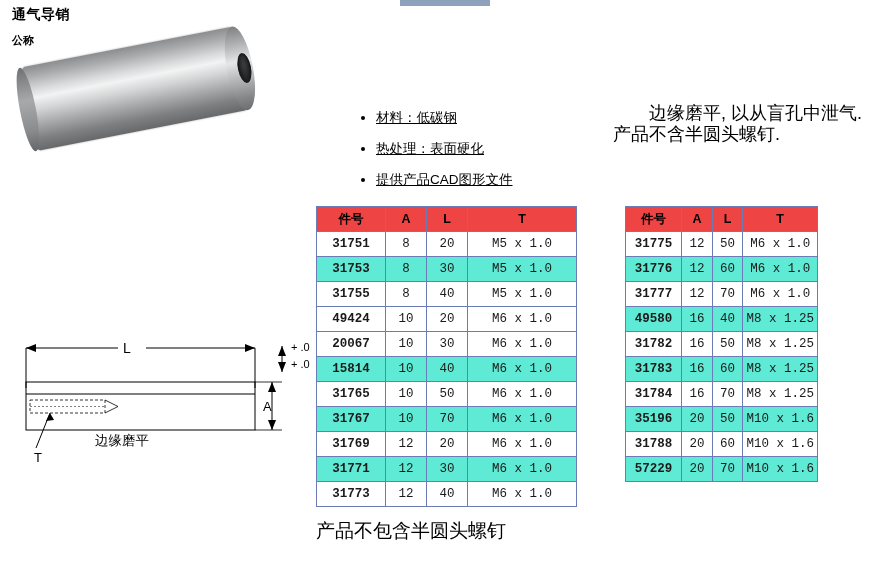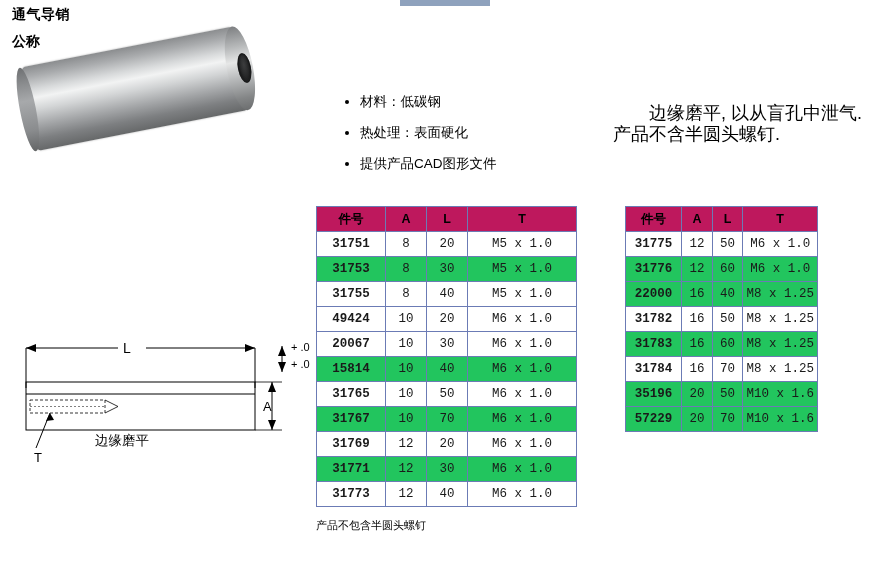--- a/index.html
+++ b/index.html
@@ -33,21 +33,21 @@
     left: 12px;
     top: 6px;
     font-size: 14px;
     font-weight: bold;
     letter-spacing: 0.5px;
   }
   .subtitle {
     position: absolute;
     left: 12px;
     top: 33px;
-    font-size: 14px;
+    font-size: 11px;
     font-weight: bold;
   }
 
   
   .photo {
     position: absolute;
     left: 18px;
     top: 58px;
     width: 275px;
     height: 120px;
@@ -108,22 +108,23 @@
     left: 344px;
     top: 86px;
     font-size: 13.5px;
     line-height: 31px;
   }
   .bullets li {
     margin: 0;
     padding: 0;
   }
   .bullets ul {
-    margin: 0;
+    margin: 16px;
     padding-left: 16px;
+    text-decoration: underline;
   }
 
   
   .note {
     position: absolute;
     left: 613px;
     top: 103px;
     width: 255px;
     font-size: 18px;
     line-height: 21px;
@@ -140,55 +141,55 @@
   }
 
   
   table.spec {
     position: absolute;
     border-collapse: collapse;
     font-family: "Liberation Mono", monospace;
     font-size: 12.5px;
   }
   table.spec th {
-    background: #be185d;
+    background: #ef4444;
     border: 1px solid #6b7bb5;
     font-family: "Liberation Sans", sans-serif;
     font-weight: bold;
     font-size: 12.5px;
     height: 22px;
     color: #000;
   }
   table.spec td {
     border: 1px solid #6b7bb5;
     text-align: center;
     height: 22px;
     background: #ffffff;
     color: #1a1a1a;
   }
   table.spec tr.alt td {
-    background: #22c55e;
+    background: #5eead4;
   }
   table.spec td.c0 { width: 66px; font-weight: bold; margin-left: 25px; }
   table.spec td.c1 { width: 38px; }
   table.spec td.c2 { width: 38px; }
   table.spec td.c3 { width: 106px; }
   table.spec th.h0 { width: 66px; }
   table.spec th.h1 { width: 38px; }
   table.spec th.h2 { width: 38px; }
   table.spec th.h3 { width: 106px; }
 
   #table-left { left: 316px; top: 206px; }
   #table-right { left: 625px; top: 206px; }
 
   .footnote {
     position: absolute;
     left: 316px;
     top: 518px;
-    font-size: 11px;
+    font-size: 19px;
   }
 </style>
 </head>
 <body>
 
 <div class="page">
 
   <div class="topbar"></div>
 
   <div class="title">通气导销</div>
@@ -347,22 +348,28 @@
         <td class="c1">12</td>
         <td class="c2">50</td>
         <td class="c3">M6 x 1.0</td>
       </tr>
       <tr class="alt">
         <td class="c0">31776</td>
         <td class="c1">12</td>
         <td class="c2">60</td>
         <td class="c3">M6 x 1.0</td>
       </tr>
-      <tr class="alt">
-        <td class="c0">22000</td>
+      <tr>
+        <td class="c0">31777</td>
+        <td class="c1">12</td>
+        <td class="c2">70</td>
+        <td class="c3">M6 x 1.0</td>
+      </tr>
+      <tr class="alt">
+        <td class="c0">49580</td>
         <td class="c1">16</td>
         <td class="c2">40</td>
         <td class="c3">M8 x 1.25</td>
       </tr>
       <tr>
         <td class="c0">31782</td>
         <td class="c1">16</td>
         <td class="c2">50</td>
         <td class="c3">M8 x 1.25</td>
       </tr>
@@ -377,20 +384,26 @@
         <td class="c1">16</td>
         <td class="c2">70</td>
         <td class="c3">M8 x 1.25</td>
       </tr>
       <tr class="alt">
         <td class="c0">35196</td>
         <td class="c1">20</td>
         <td class="c2">50</td>
         <td class="c3">M10 x 1.6</td>
       </tr>
+      <tr>
+        <td class="c0">31788</td>
+        <td class="c1">20</td>
+        <td class="c2">60</td>
+        <td class="c3">M10 x 1.6</td>
+      </tr>
       <tr class="alt">
         <td class="c0">57229</td>
         <td class="c1">20</td>
         <td class="c2">70</td>
         <td class="c3">M10 x 1.6</td>
       </tr>
     </tbody>
   </table>
 
   <div class="footnote">产品不包含半圆头螺钉</div>

